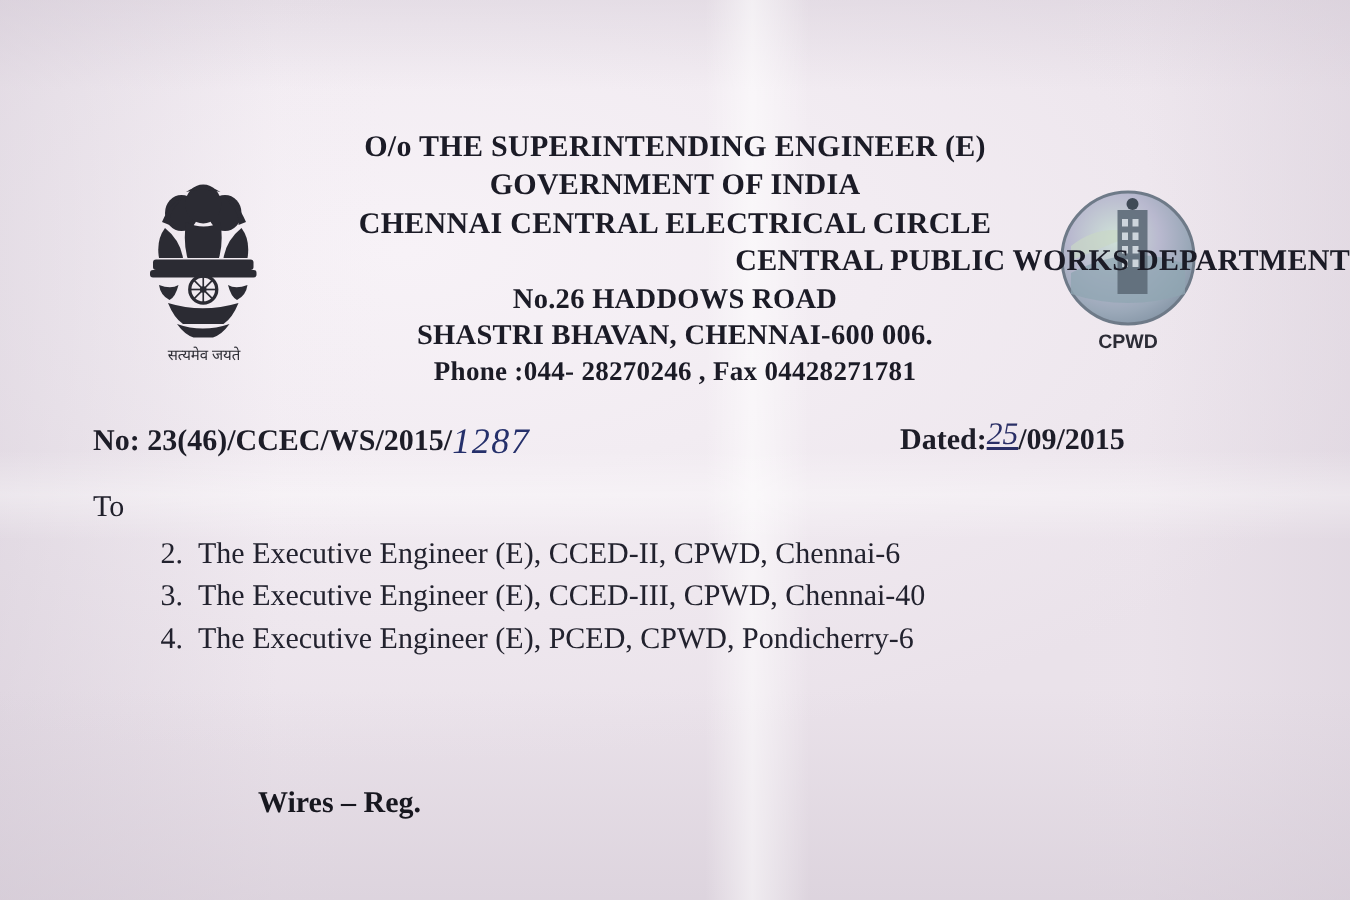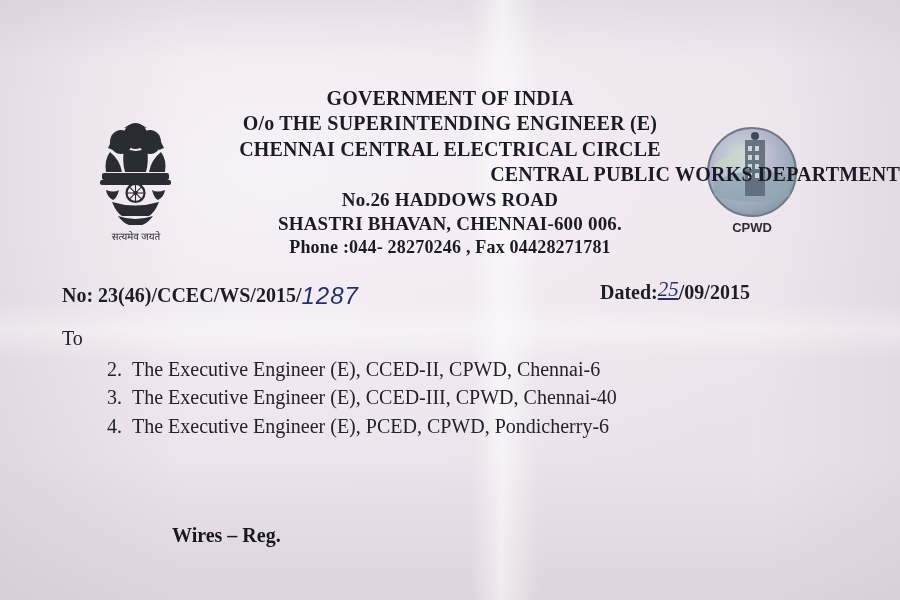--- a/index.html
+++ b/index.html
@@ -114,21 +114,21 @@
   .ref-no {
     position: absolute;
     left: 62px;
     top: 0;
     font-size: 20px;
     font-weight: bold;
     color: #1d1d28;
     white-space: nowrap;
   }
   .ref-no-hand {
-    font-family: Liberation Sans, sans-serif;
+    font-family: Liberation Serif, serif;
     font-size: 24px;
     font-weight: normal;
     color: #25306b;
     font-style: italic;
     letter-spacing: 1px;
     position: relative;
     top: 2px;
   }
   .ref-date {
     position: absolute;
@@ -279,22 +279,22 @@
           <rect x="55" y="40" width="4" height="5"></rect>
         <rect x="48" y="49" width="4" height="5"></rect>
           <rect x="55" y="49" width="4" height="5"></rect>
       </g>
       <circle cx="55" cy="12" r="4" fill="#3f4a56"></circle>
       <text x="52" y="108" font-family="'Liberation Sans', sans-serif" font-size="13" font-weight="bold" fill="#2c2c36" text-anchor="middle">CPWD</text>
     </svg>
   </div>
 
   <div class="header">
+    <div class="line h2">O/o THE SUPERINTENDING ENGINEER (E)</div>
     <div class="line h1">GOVERNMENT OF INDIA</div>
-    <div class="line h2">O/o THE SUPERINTENDING ENGINEER (E)</div>
     <div class="line h3">CHENNAI CENTRAL ELECTRICAL CIRCLE</div>
     <div class="line h4">CENTRAL PUBLIC WORKS DEPARTMENT</div>
     <div class="line h5">No.26 HADDOWS ROAD</div>
     <div class="line h6">SHASTRI BHAVAN, CHENNAI-600 006.</div>
     <div class="line h7">Phone :044- 28270246 , Fax 04428271781</div>
   </div>
 
   <div class="ref-row">
     <div class="ref-no">
       <span>No: 23(46)/CCEC/WS/2015/</span><span class="ref-no-hand">1287</span>

